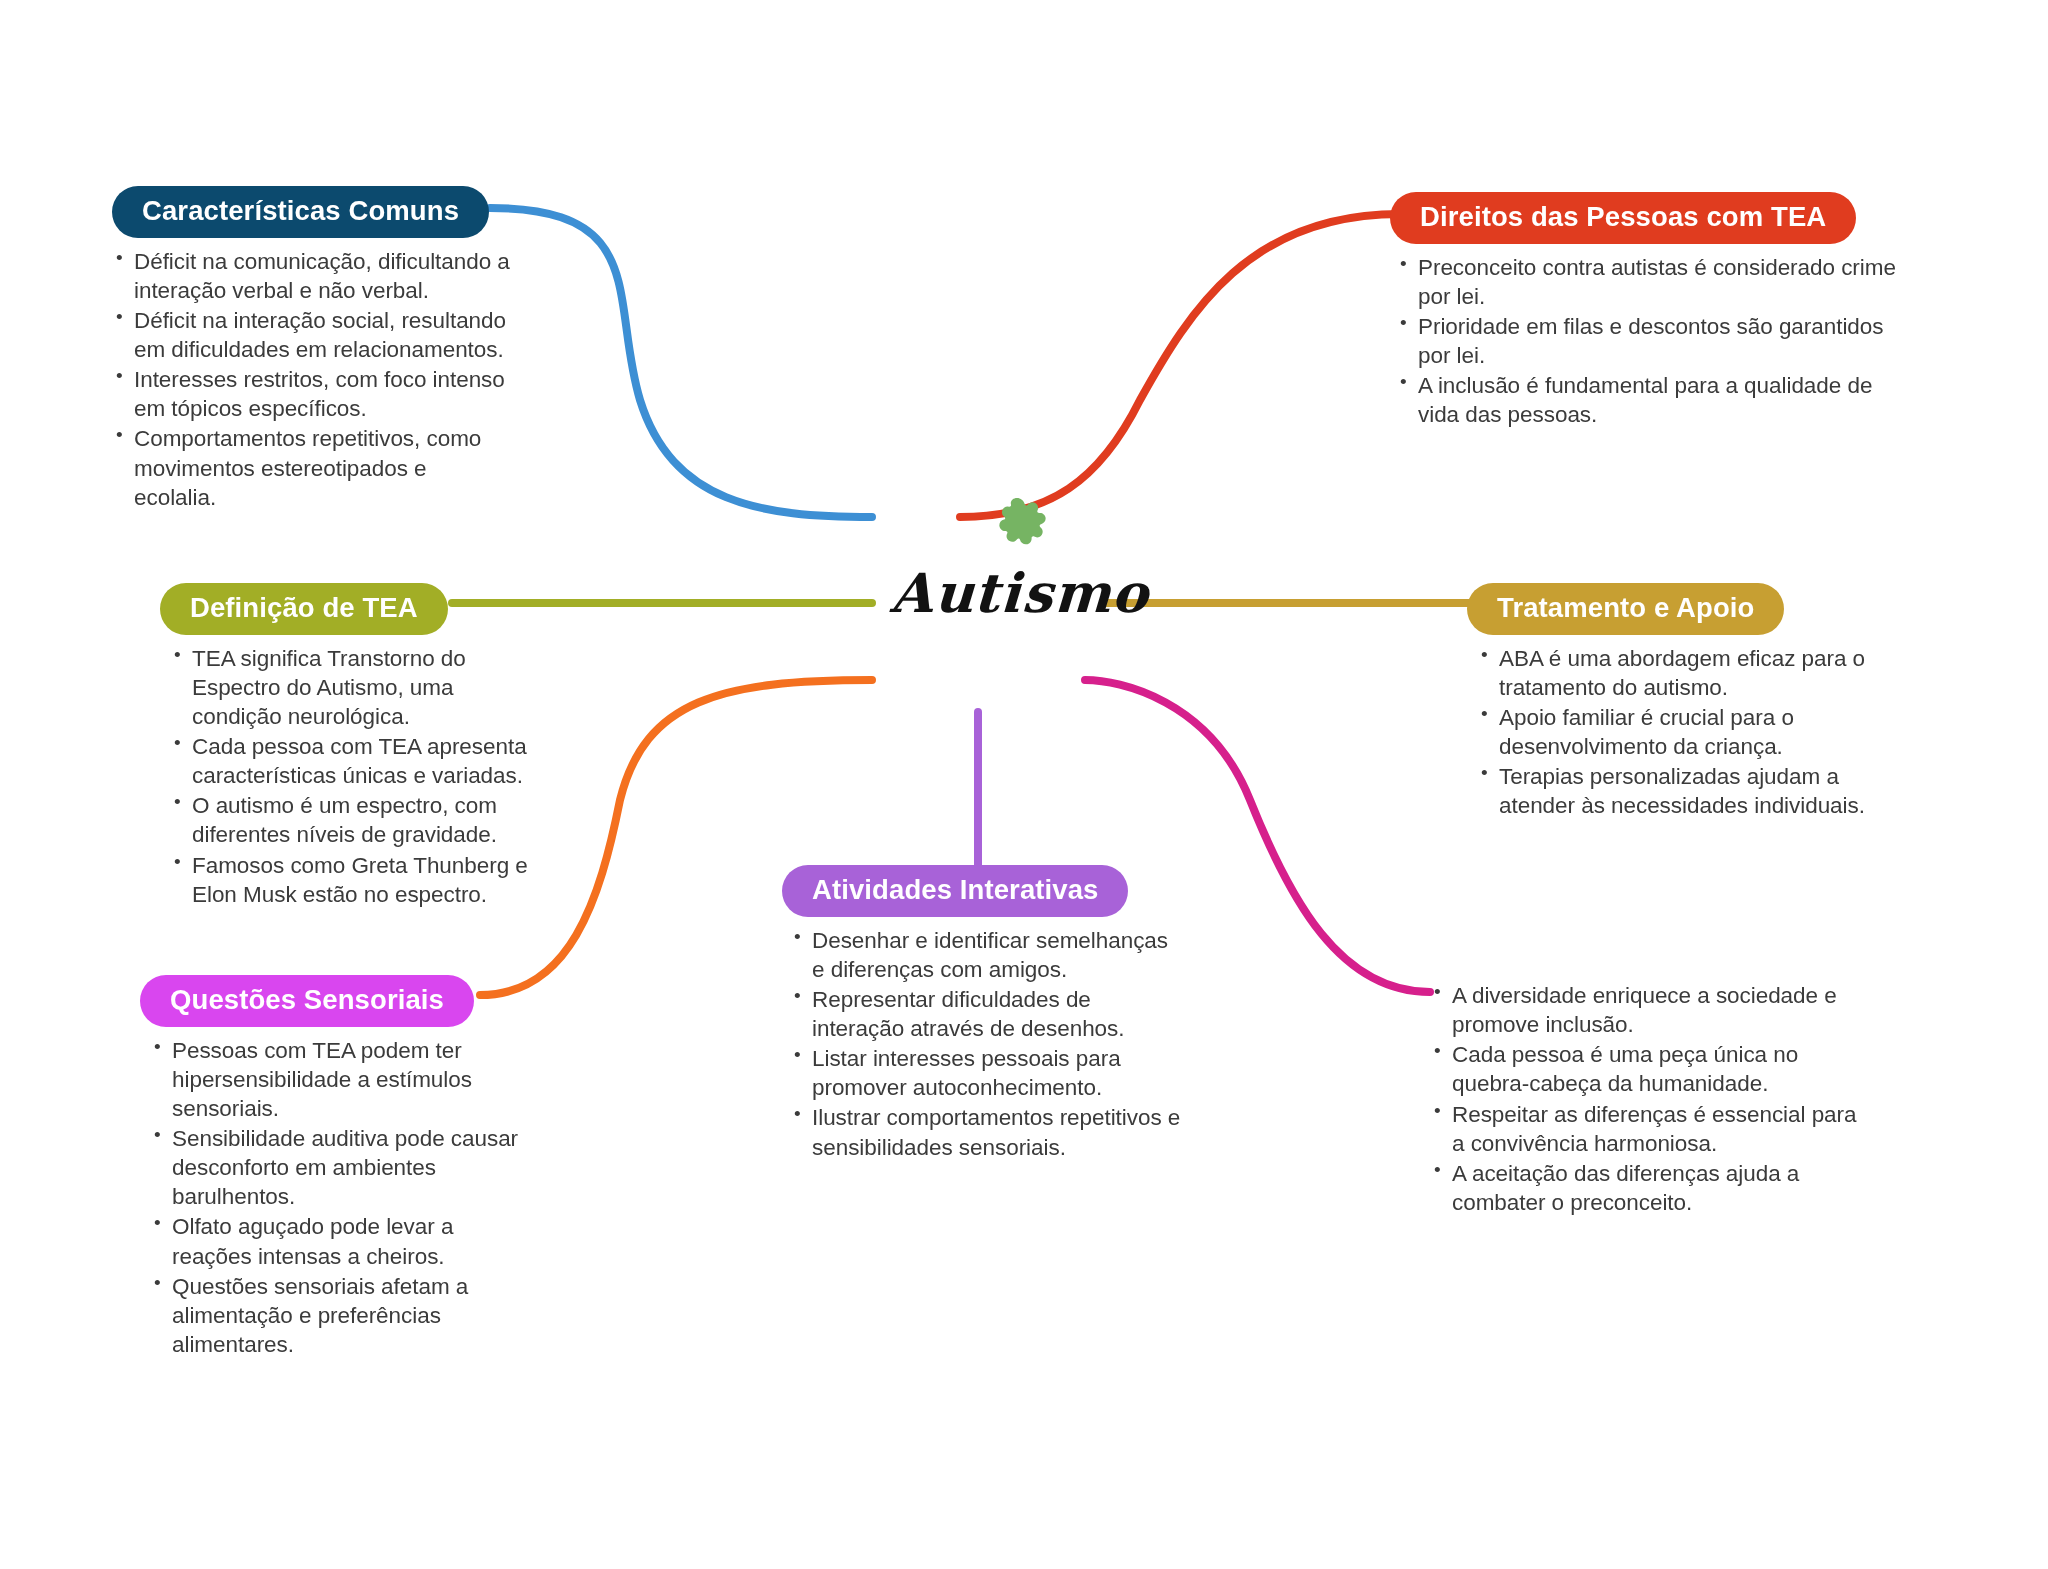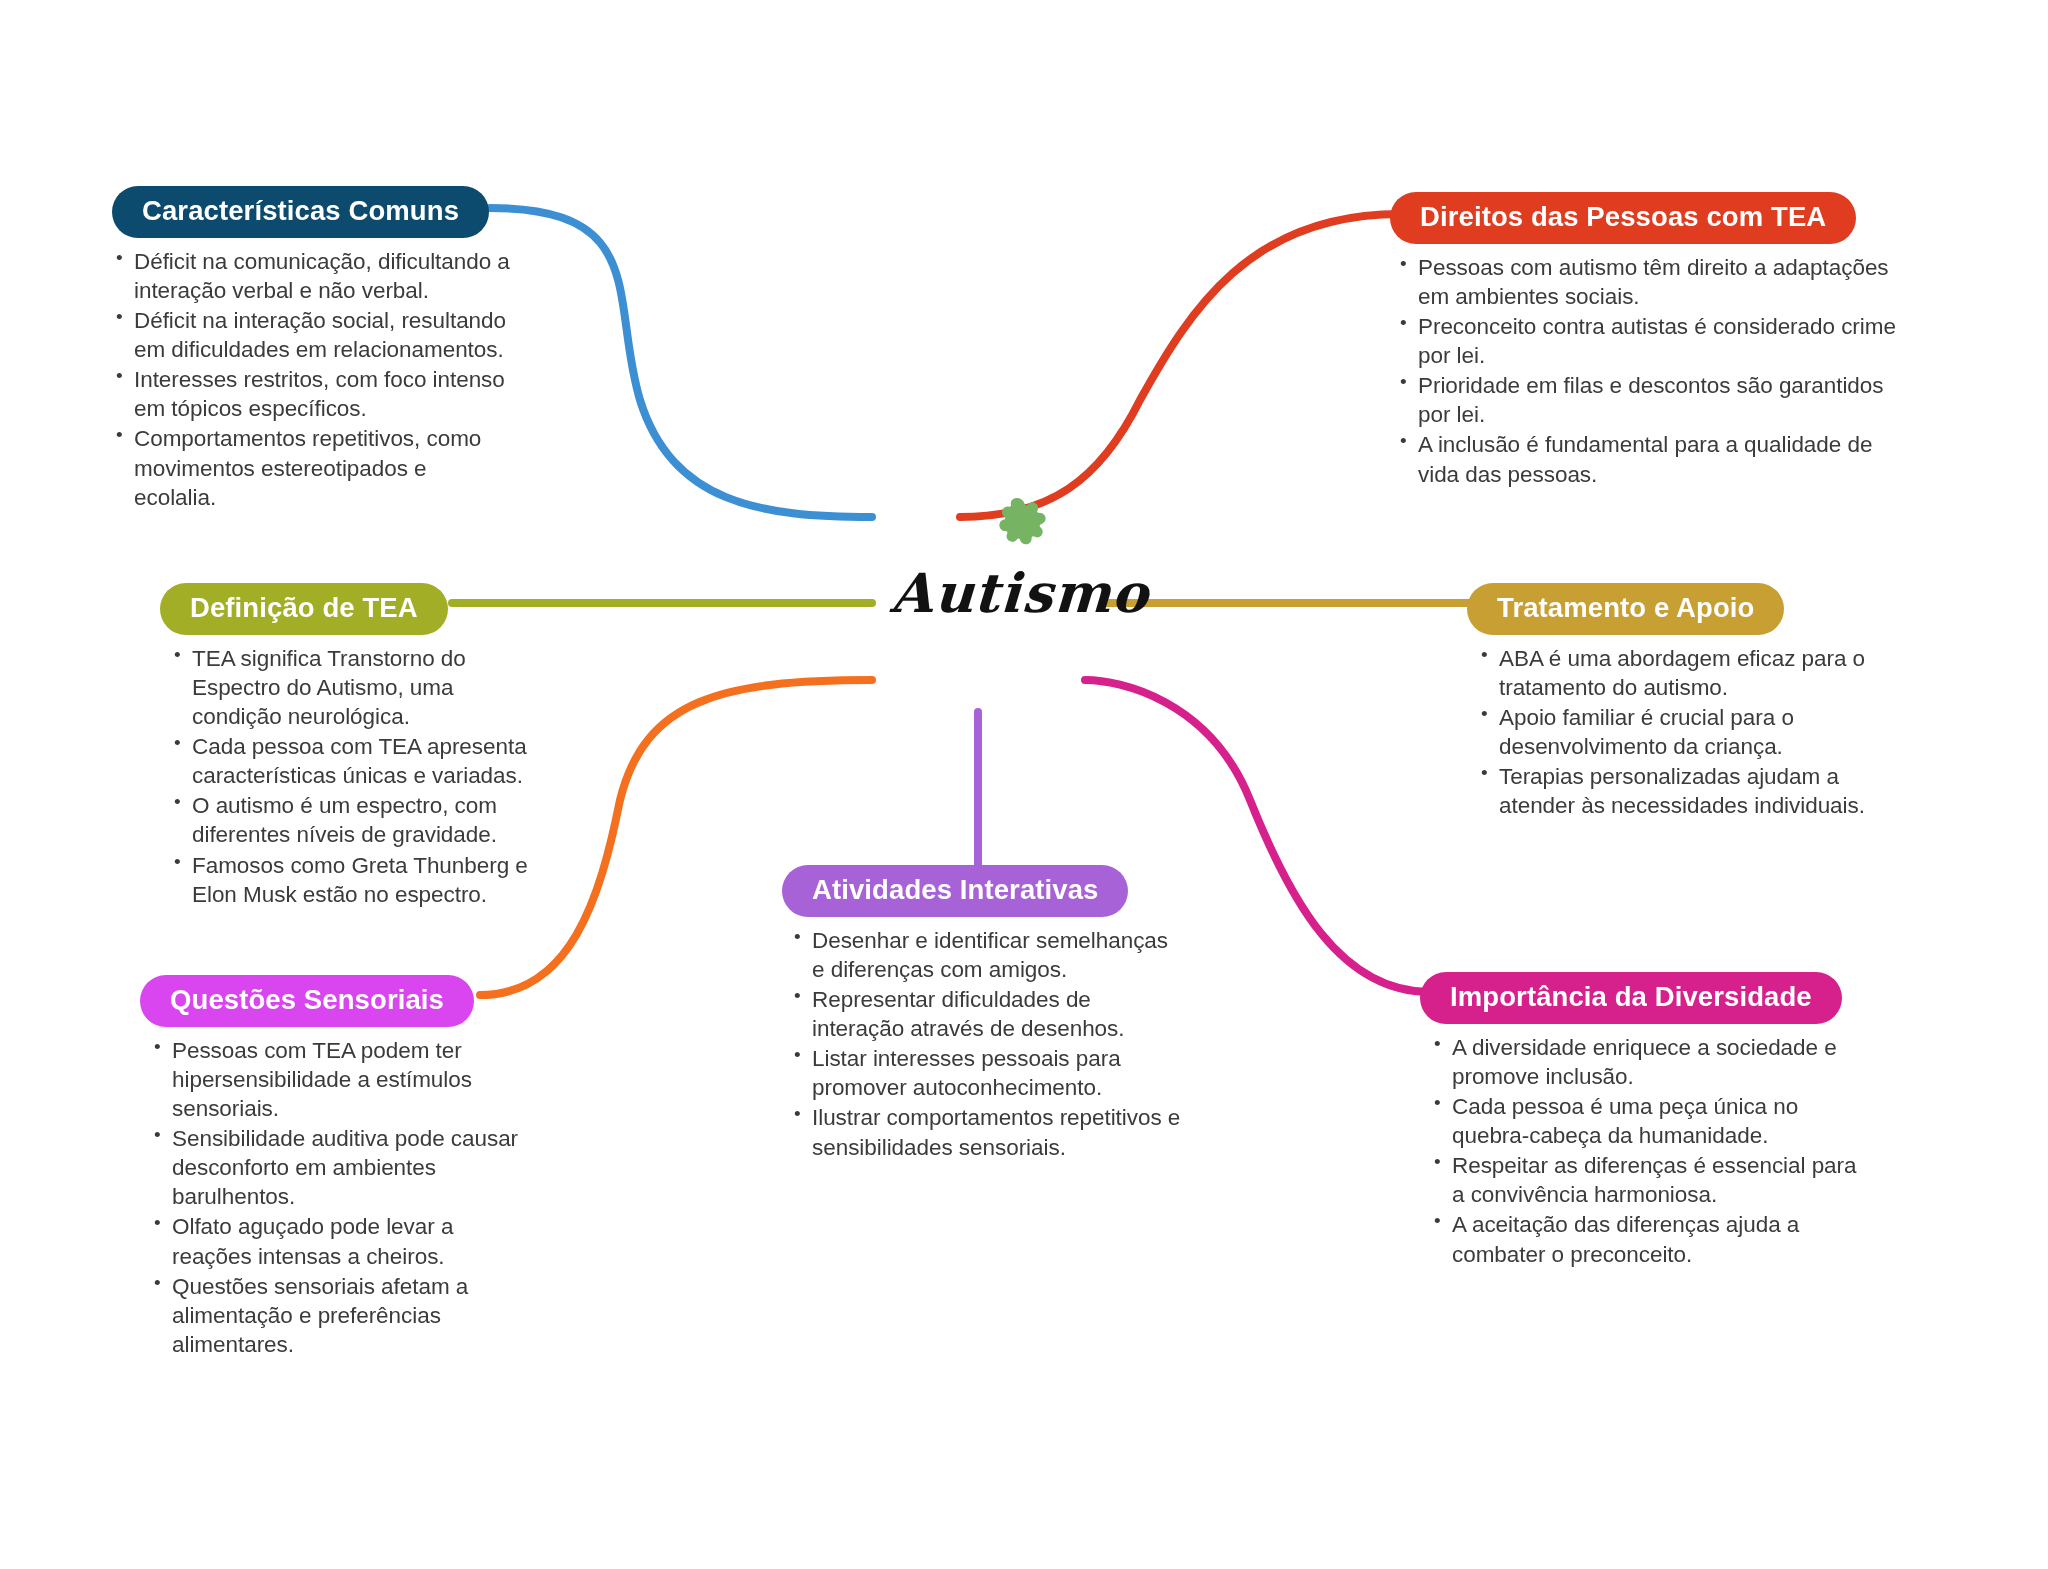--- a/index.html
+++ b/index.html
@@ -165,21 +165,20 @@
       <li>Interesses restritos, com foco intenso em tópicos específicos.</li>
       <li>Comportamentos repetitivos, como movimentos estereotipados e ecolalia.</li>
     </ul>
   </div>
 
   <div class="branch b-direitos">
     <div class="pill-row">
       <span class="pill" style="background:#e03c1f;">Direitos das Pessoas com TEA</span>
     </div>
     <ul class="bullets">
-      <li>Pessoas com autismo têm direito a adaptações em ambientes sociais.</li>
       <li>Preconceito contra autistas é considerado crime por lei.</li>
       <li>Prioridade em filas e descontos são garantidos por lei.</li>
       <li>A inclusão é fundamental para a qualidade de vida das pessoas.</li>
     </ul>
   </div>
 
   <div class="branch b-definicao">
     <div class="pill-row">
       <span class="pill" style="background:#a2ae26;">Definição de TEA</span>
     </div>
@@ -220,23 +219,20 @@
     </div>
     <ul class="bullets">
       <li>Desenhar e identificar semelhanças e diferenças com amigos.</li>
       <li>Representar dificuldades de interação através de desenhos.</li>
       <li>Listar interesses pessoais para promover autoconhecimento.</li>
       <li>Ilustrar comportamentos repetitivos e sensibilidades sensoriais.</li>
     </ul>
   </div>
 
   <div class="branch b-diversidade">
-    <div class="pill-row">
-      <span class="pill" style="background:#d6208c;">Importância da Diversidade</span>
-    </div>
     <ul class="bullets">
       <li>A diversidade enriquece a sociedade e promove inclusão.</li>
       <li>Cada pessoa é uma peça única no quebra-cabeça da humanidade.</li>
       <li>Respeitar as diferenças é essencial para a convivência harmoniosa.</li>
       <li>A aceitação das diferenças ajuda a combater o preconceito.</li>
     </ul>
   </div>
 
 </div>
 

